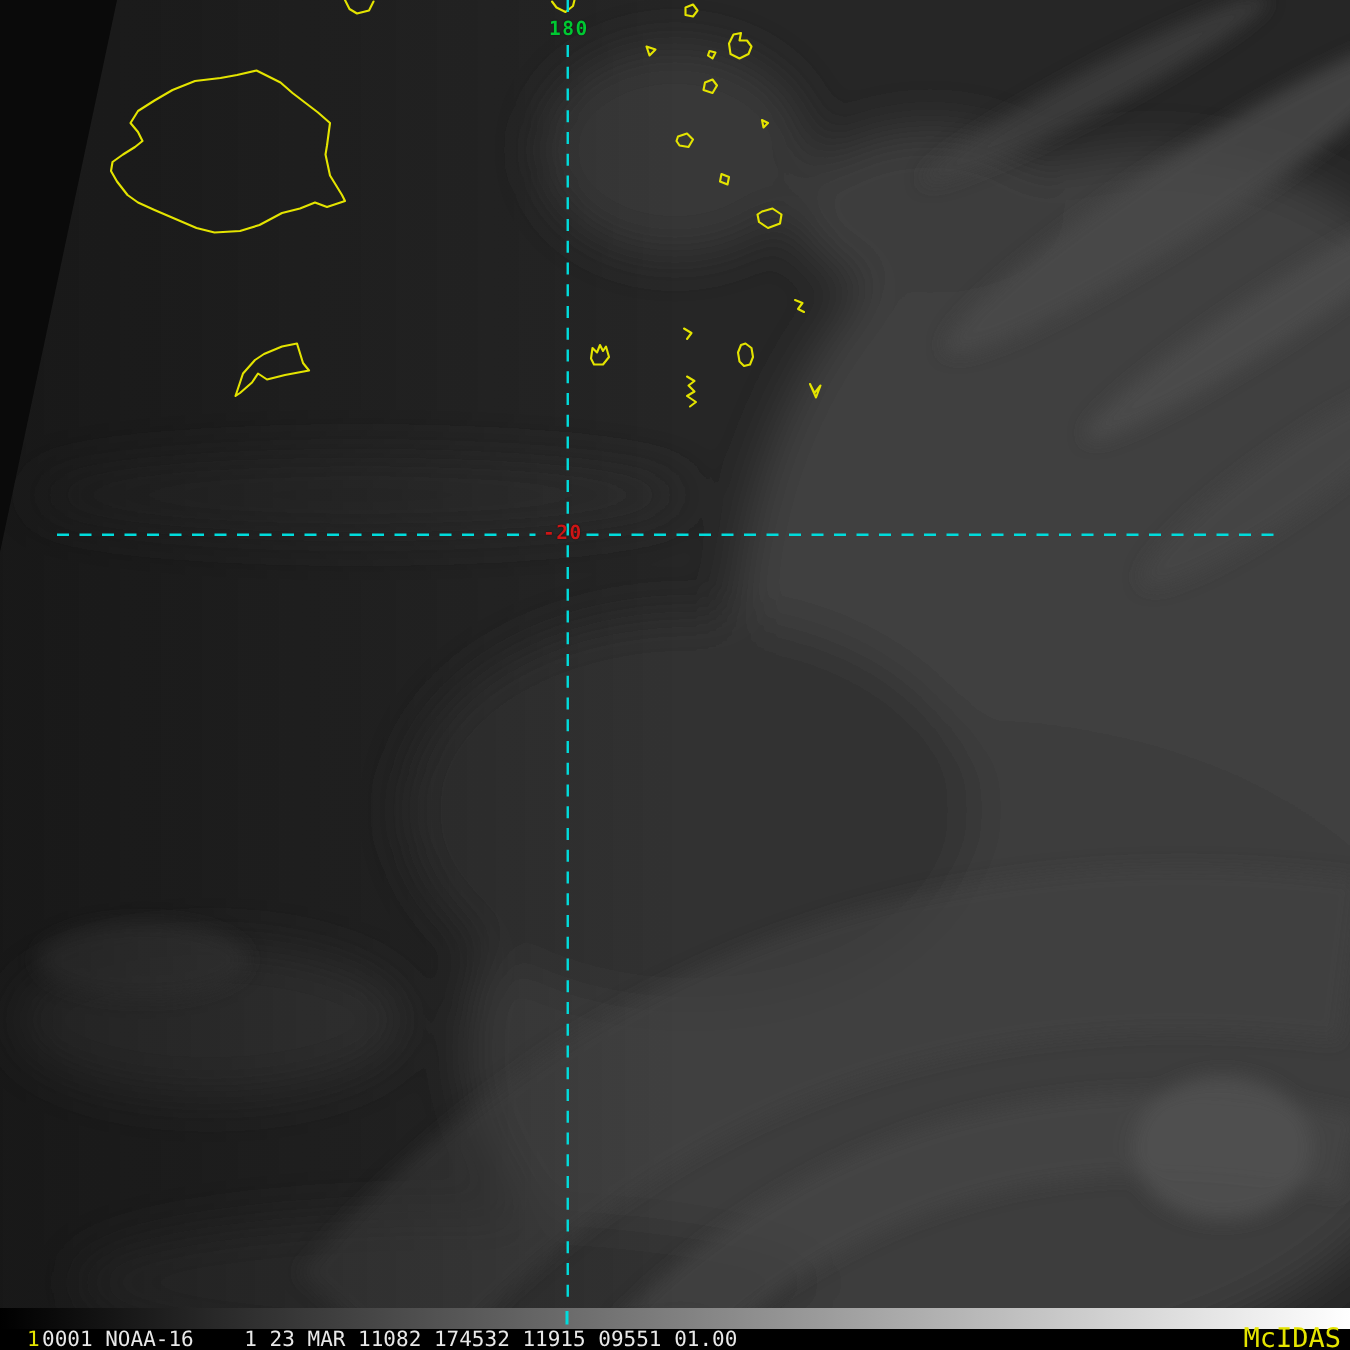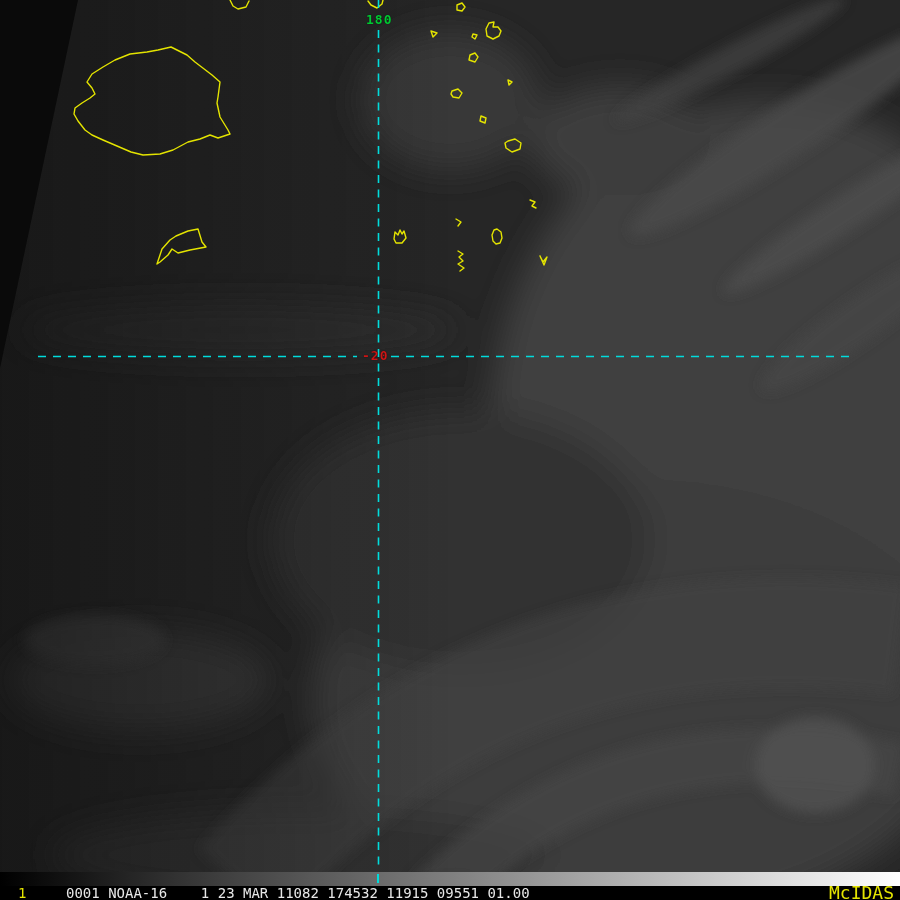--- a/index.html
+++ b/index.html
@@ -11,21 +11,21 @@
   .grid-label{position:absolute;font-size:13px;font-weight:bold;letter-spacing:1px;
               line-height:14px;white-space:pre;text-shadow:0 0 1px rgba(0,0,0,.8);}
   .lon-label{left:366px;top:13px;}
   .lat-label{left:362px;top:349px;}
   .colorbar{position:absolute;left:0;top:872px;width:900px;height:14px;
             background:linear-gradient(to right,#000000,#ffffff);}
   .colorbar-tick{position:absolute;left:377px;top:874px;width:2px;height:9px;background:#00dcdc;}
   .status-bar{position:absolute;left:0;top:886px;width:900px;height:14px;background:#000;
               font-size:14px;line-height:14px;white-space:pre;}
   .frame{position:absolute;left:18px;top:0;color:#e4e400;}
-  .info{position:absolute;left:28px;top:0;color:#e8e8e8;margin-left:38px;}
+  .info{position:absolute;left:28px;top:0;color:#e8e8e8;}
   .brand{position:absolute;right:6px;top:0;color:#e4e400;font-size:18px;}
 </style>
 </head>
 <body>
 
 <div class="screen">
 
   <div class="image-area">
 
     <svg width="900" height="872" viewBox="0 0 900 872">

